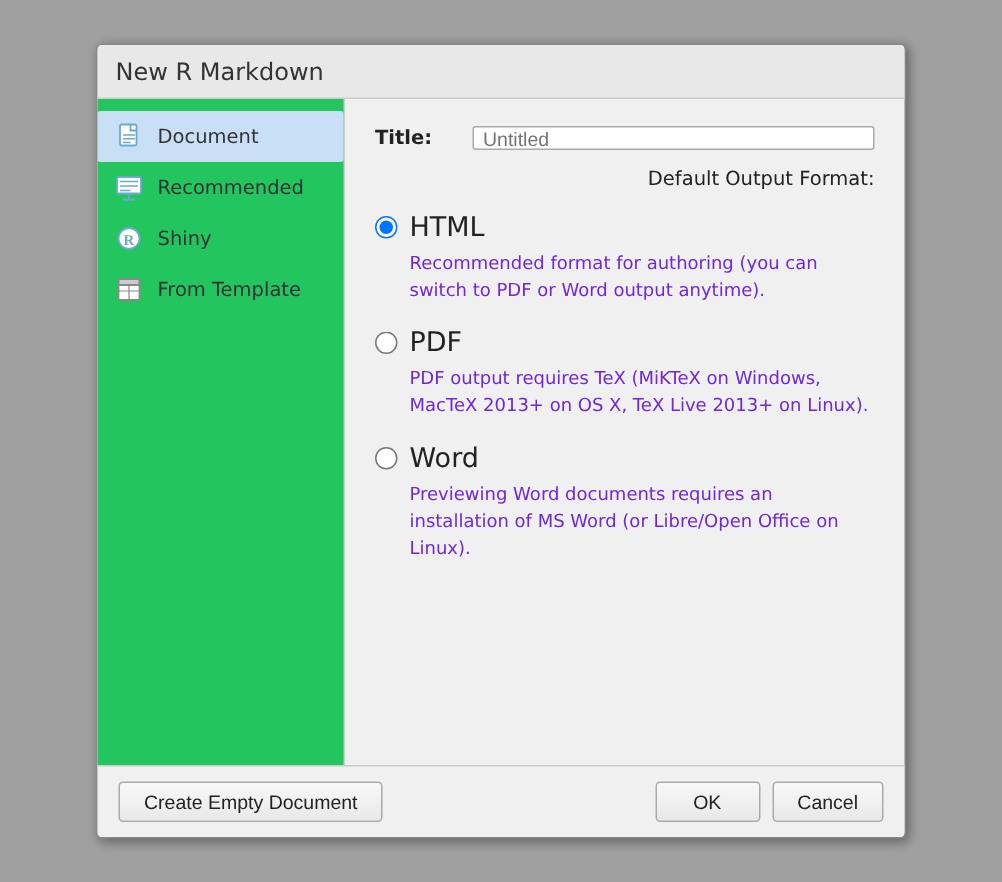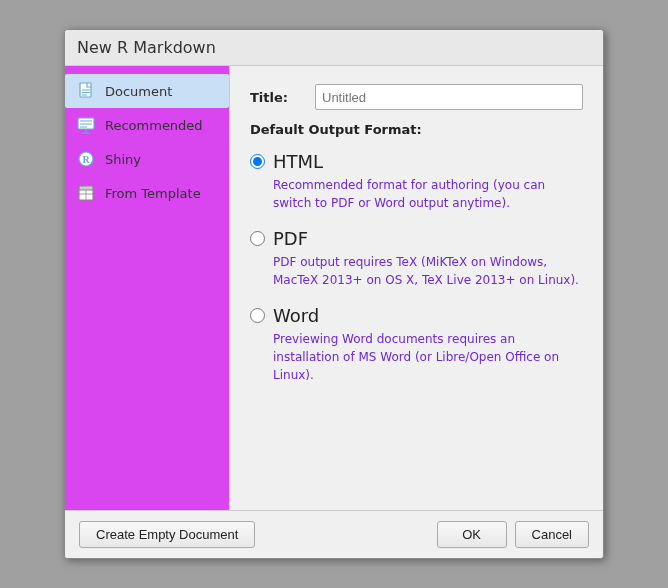--- a/index.html
+++ b/index.html
@@ -37,21 +37,21 @@
     }
 
     .dialog-body {
       display: flex;
       flex: 1;
     }
 
     
     .sidebar {
       width: 165px;
-      background: #d946ef;
+      background: #22c55e;
       border-right: 1px solid #ccc;
       padding: 8px 0;
     }
 
     .sidebar-item {
       display: flex;
       align-items: center;
       padding: 6px 10px;
       cursor: pointer;
       color: #333;
@@ -86,39 +86,40 @@
 
     .form-label {
       font-weight: bold;
       width: 65px;
       color: #222;
       font-size: 13px;
     }
 
     .form-input {
       flex: 1;
-      height: 26px;
+      height: 16px;
       border: 1px solid #aaa;
       border-radius: 2px;
       padding: 2px 6px;
       font-size: 13px;
       background: #fff;
       color: #555;
     }
 
     .form-input.title-input {
       color: #888;
     }
 
     .section-title {
-      font-weight: bold;
+      font-weight: normal;
       font-size: 13px;
       color: #222;
       margin-bottom: 14px;
       margin-top: 4px;
+      text-align: right;
     }
 
     .radio-group {
       display: flex;
       flex-direction: column;
       gap: 0;
     }
 
     .radio-option {
       margin-bottom: 16px;

